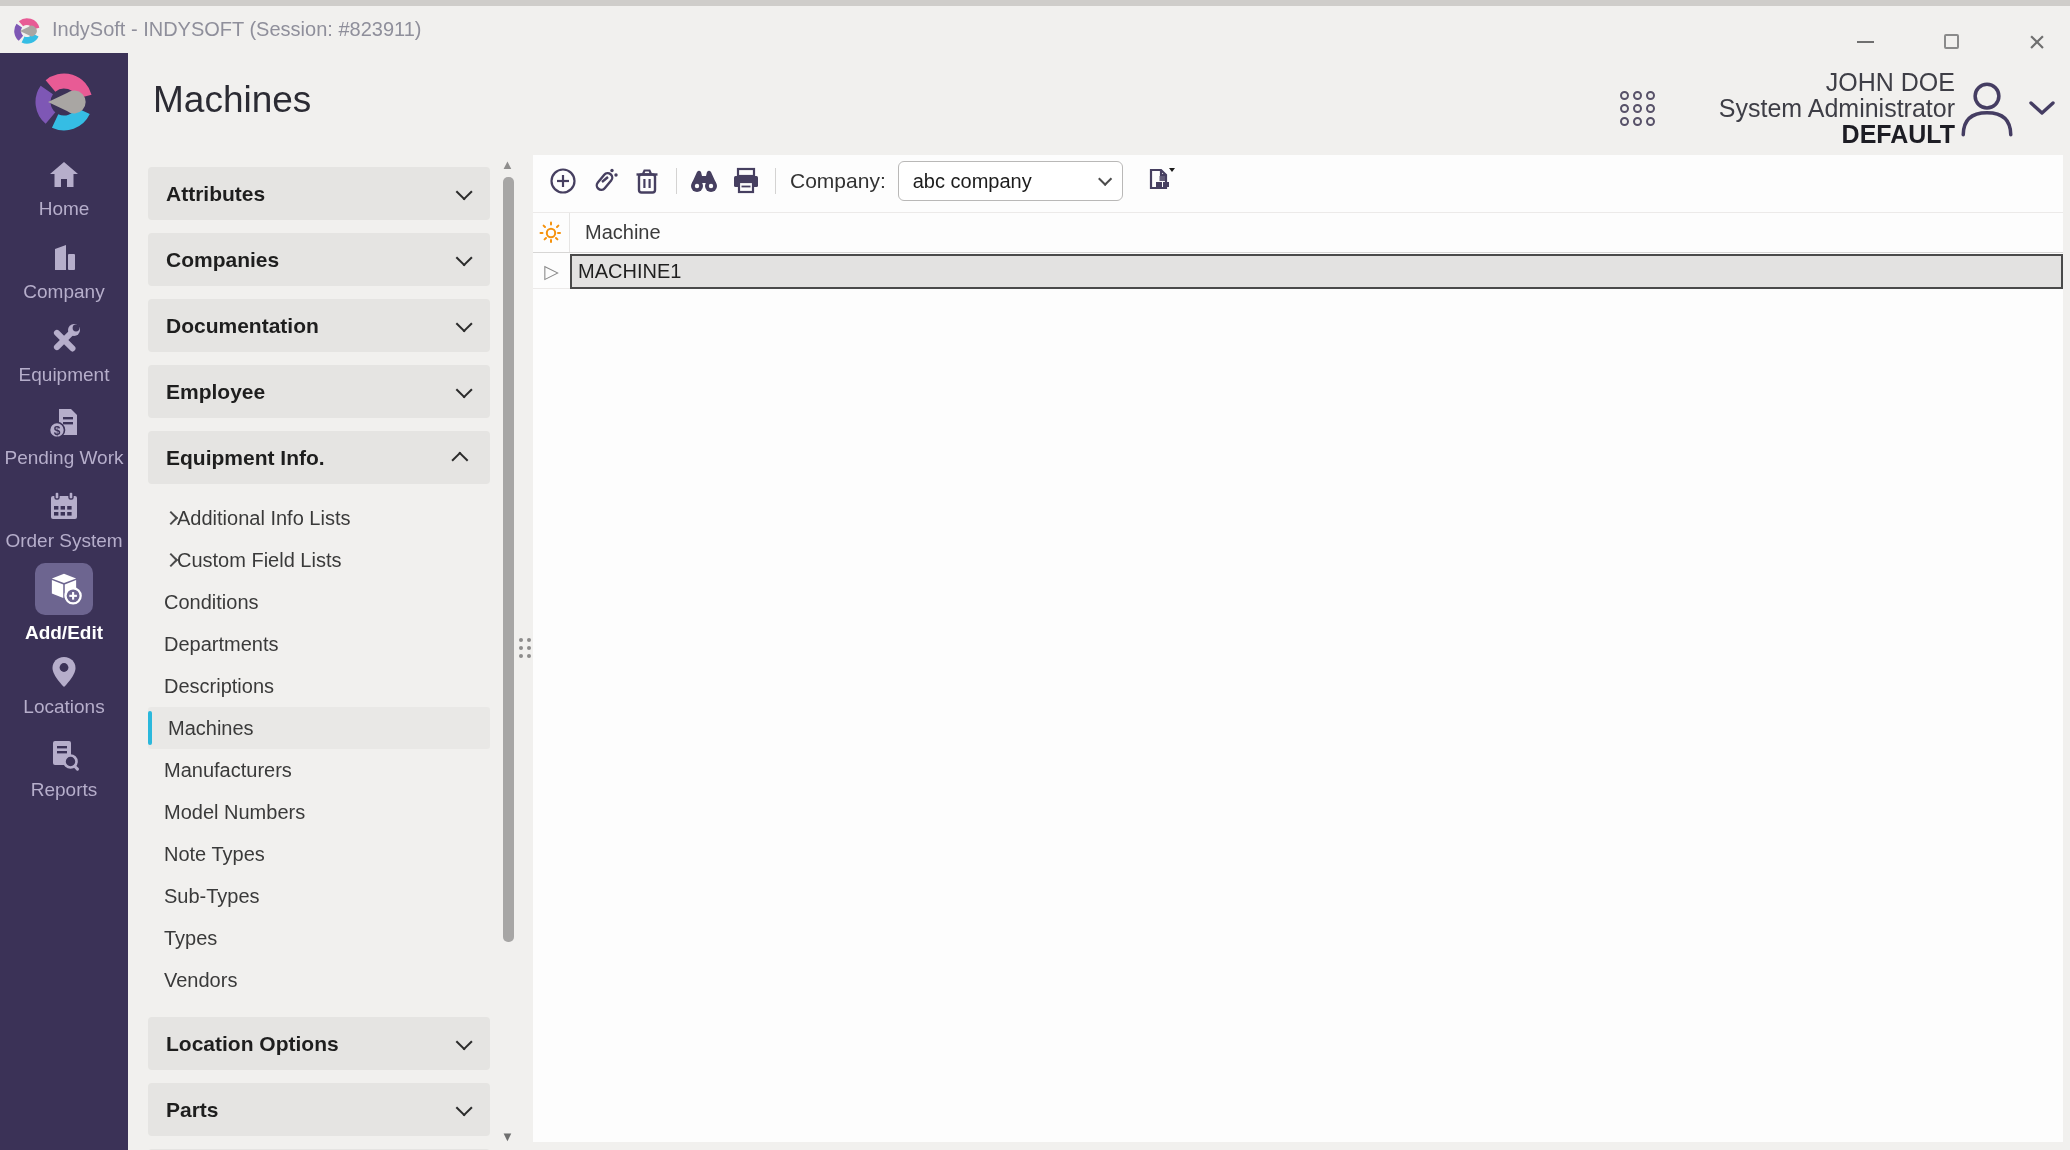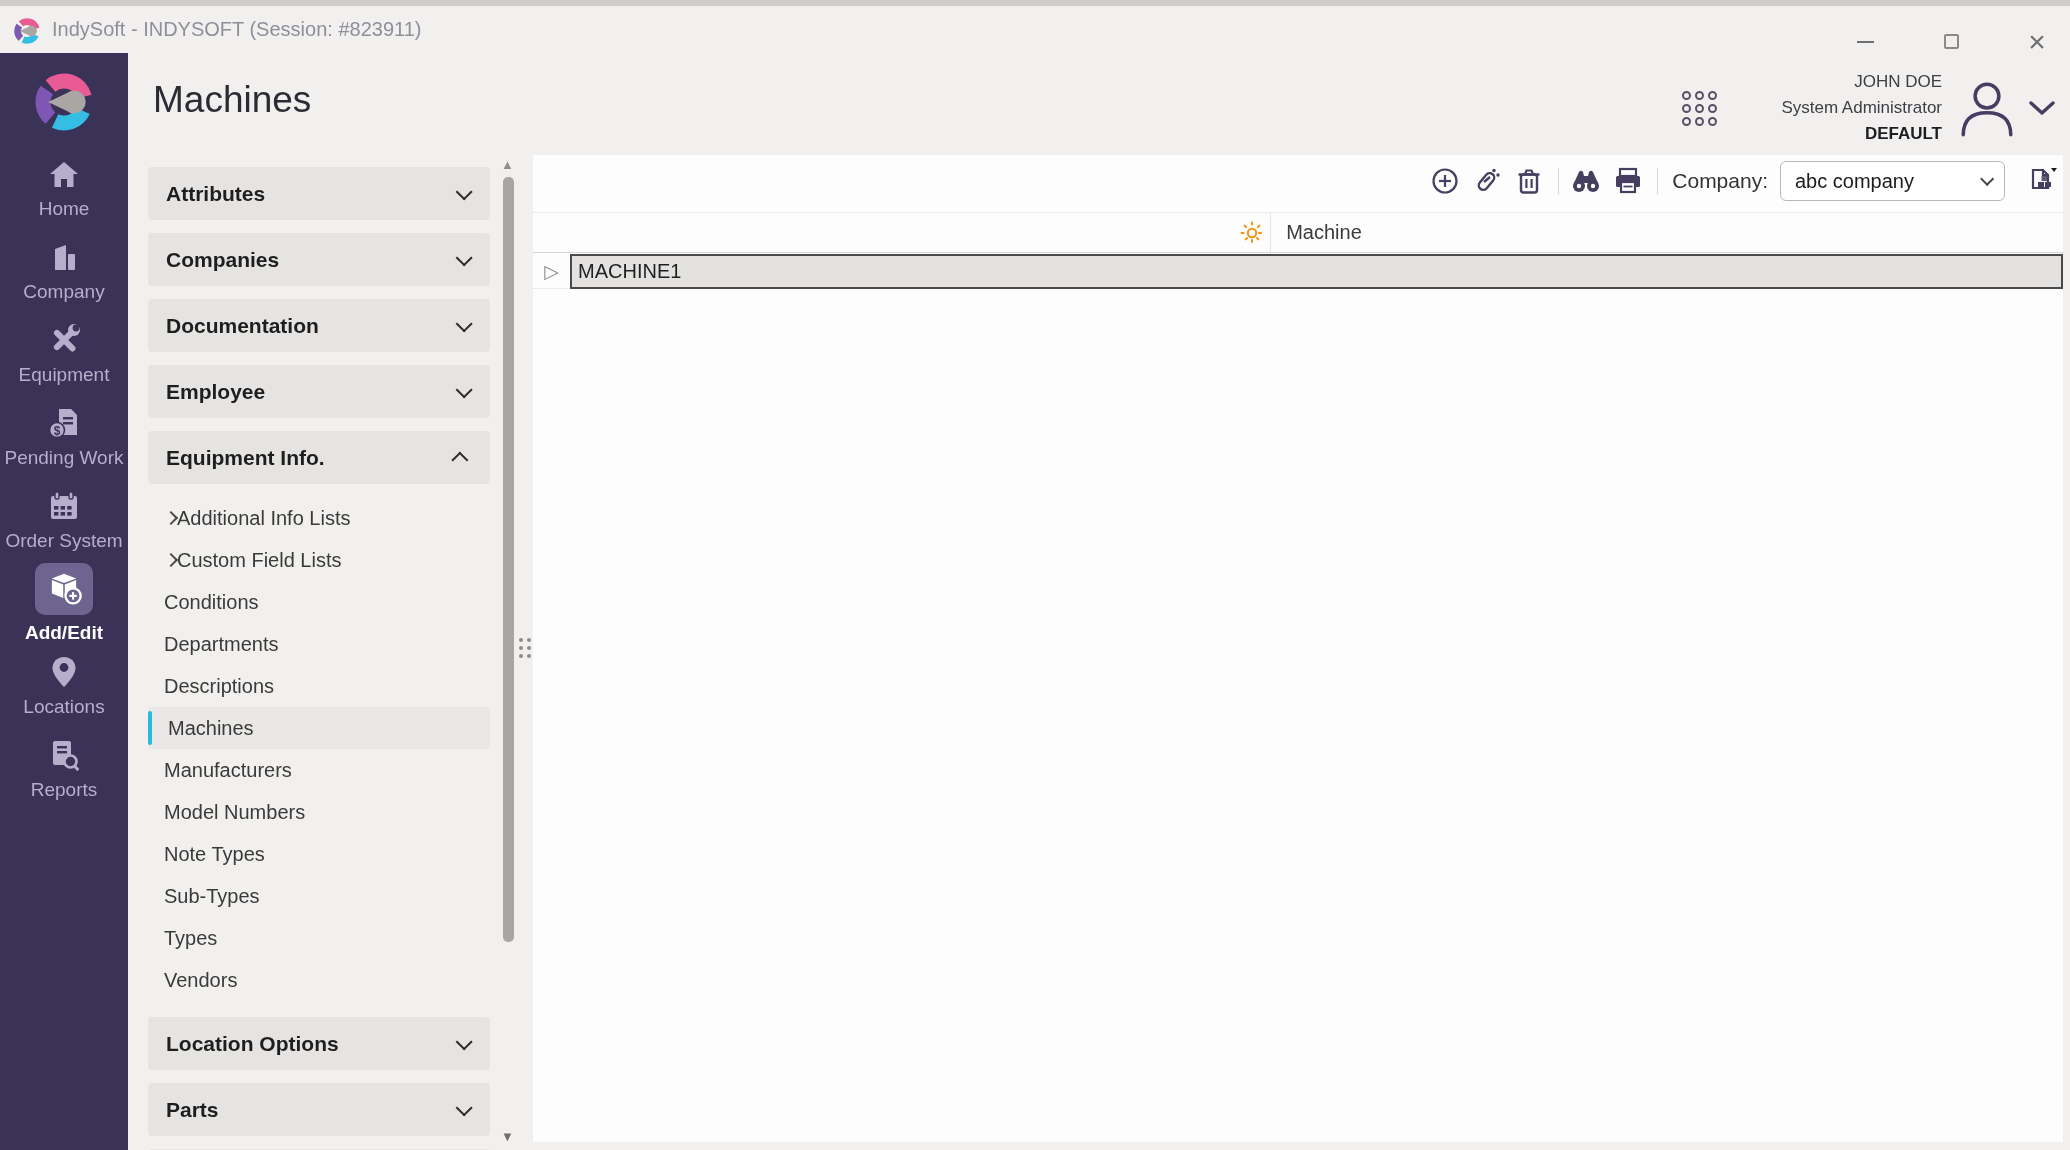--- a/index.html
+++ b/index.html
@@ -29,21 +29,21 @@
   .addedit-tile { width:58px; height:52px; background:#6d6590; border-radius:10px;
     display:flex; align-items:center; justify-content:center; }
 
   
   .pagehead { position:absolute; left:137px; top:53px; width:1933px; height:102px; background:#f1f0ee; }
   .page-title { position:absolute; left:16px; top:26px; font-size:37px; font-weight:400; color:#2b2b33; }
   .user-cluster { position:absolute; right:14px; top:12px; height:86px; display:flex; align-items:center; }
   .apps-grid { display:grid; grid-template-columns:repeat(3,9px); grid-auto-rows:9px; gap:4px;
     margin-right:64px; cursor:pointer; }
   .apps-grid i { width:9px; height:9px; border:2px solid #575168; border-radius:50%; }
-  .user-text { text-align:right; line-height:26px; font-size:17px; color:#3e3e46; margin-right:14px; }
+  .user-text { text-align:right; line-height:26px; font-size:25px; color:#3e3e46; margin-right:1px; }
   .user-text .u-profile { font-weight:bold; color:#1d1d24; }
   .user-avatar { cursor:pointer; }
   .user-caret { margin-left:10px; cursor:pointer; }
 
   
   .panel { position:absolute; left:137px; top:155px; width:363px; height:995px;
     padding:12px 10px 0 11px; background:#f1f0ee; overflow:hidden; }
   .acc-header { height:53px; background:#e5e4e2; border-radius:4px; margin-bottom:13px;
     display:flex; align-items:center; justify-content:space-between; padding:0 22px 0 18px; cursor:pointer; }
   .acc-header .acc-label { font-size:21px; font-weight:bold; color:#1e1e1e; }
@@ -67,36 +67,36 @@
     background:#a7a6a5; border-radius:5px; cursor:pointer; }
   .vs-down { position:absolute; left:1px; bottom:6px; font-size:13px; color:#6f6f6f; cursor:pointer; }
   .splitter { position:absolute; left:516px; top:155px; width:17px; height:995px; cursor:col-resize; }
   .grip { position:absolute; left:3px; top:483px; display:grid;
     grid-template-columns:repeat(2,4px); grid-auto-rows:4px; gap:4px; }
   .grip i { width:4px; height:4px; background:#8d8c8b; border-radius:50%; }
 
   
   .main { position:absolute; left:533px; top:155px; width:1530px; height:987px; background:#fdfdfd; }
   .toolbar { position:absolute; left:0; top:0; width:100%; height:52px;
-    display:flex; align-items:center; padding-left:13px;justify-content:flex-end; }
+    display:flex; align-items:center; padding-left:13px; }
   .tbtn { width:34px; height:34px; display:flex; align-items:center; justify-content:center;
     cursor:pointer; margin-right:8px; }
   .tsep { width:1px; height:26px; background:#d4d3d2; margin:0 10px 0 4px; }
   .company-label { font-size:21px; color:#333333; margin:0 12px 0 4px; }
   .company-select { width:225px; height:40px; background:#ffffff; border:1px solid #b9b8b7;
     border-radius:6px; display:flex; align-items:center; justify-content:space-between;
     padding:0 14px; cursor:pointer; }
   .company-select .sel-text { font-size:20px; color:#1c1c1c; }
   .sel-chev { width:10px; height:10px; border-right:2.4px solid #4c4c4c; border-bottom:2.4px solid #4c4c4c;
     transform:rotate(45deg) translateY(-3px); }
   .export-btn { margin-left:18px; cursor:pointer; position:relative; width:40px; height:40px;
     display:flex; align-items:center; justify-content:center; }
 
   .grid-header { position:absolute; left:0; top:57px; width:100%; height:41px;
-    border-top:1px solid #eceae9; border-bottom:1px solid #d7d6d5; display:flex;justify-content:center; }
+    border-top:1px solid #eceae9; border-bottom:1px solid #d7d6d5; display:flex; }
   .gh-iconcol { width:37px; border-right:1px solid #e6e5e4; display:flex;
     align-items:center; justify-content:center; cursor:pointer; }
   .gh-label { font-size:20px; color:#3b3b3b; display:flex; align-items:center; padding-left:15px; }
   .grid-row { position:absolute; left:0; top:99px; width:100%; height:35px; display:flex; }
   .gr-iconcol { width:37px; display:flex; align-items:center; justify-content:center;
     border-bottom:1px solid #eceae9; cursor:pointer; }
   .gr-expand { font-size:19px; color:#8a8a8a; }
   .gr-cell { flex:1; background:#e3e2e1; border:2px solid #4a4a4a; display:flex;
     align-items:center; padding-left:6px; font-size:20px; color:#1f1f1f; cursor:pointer;text-align:center; }
 </style>

